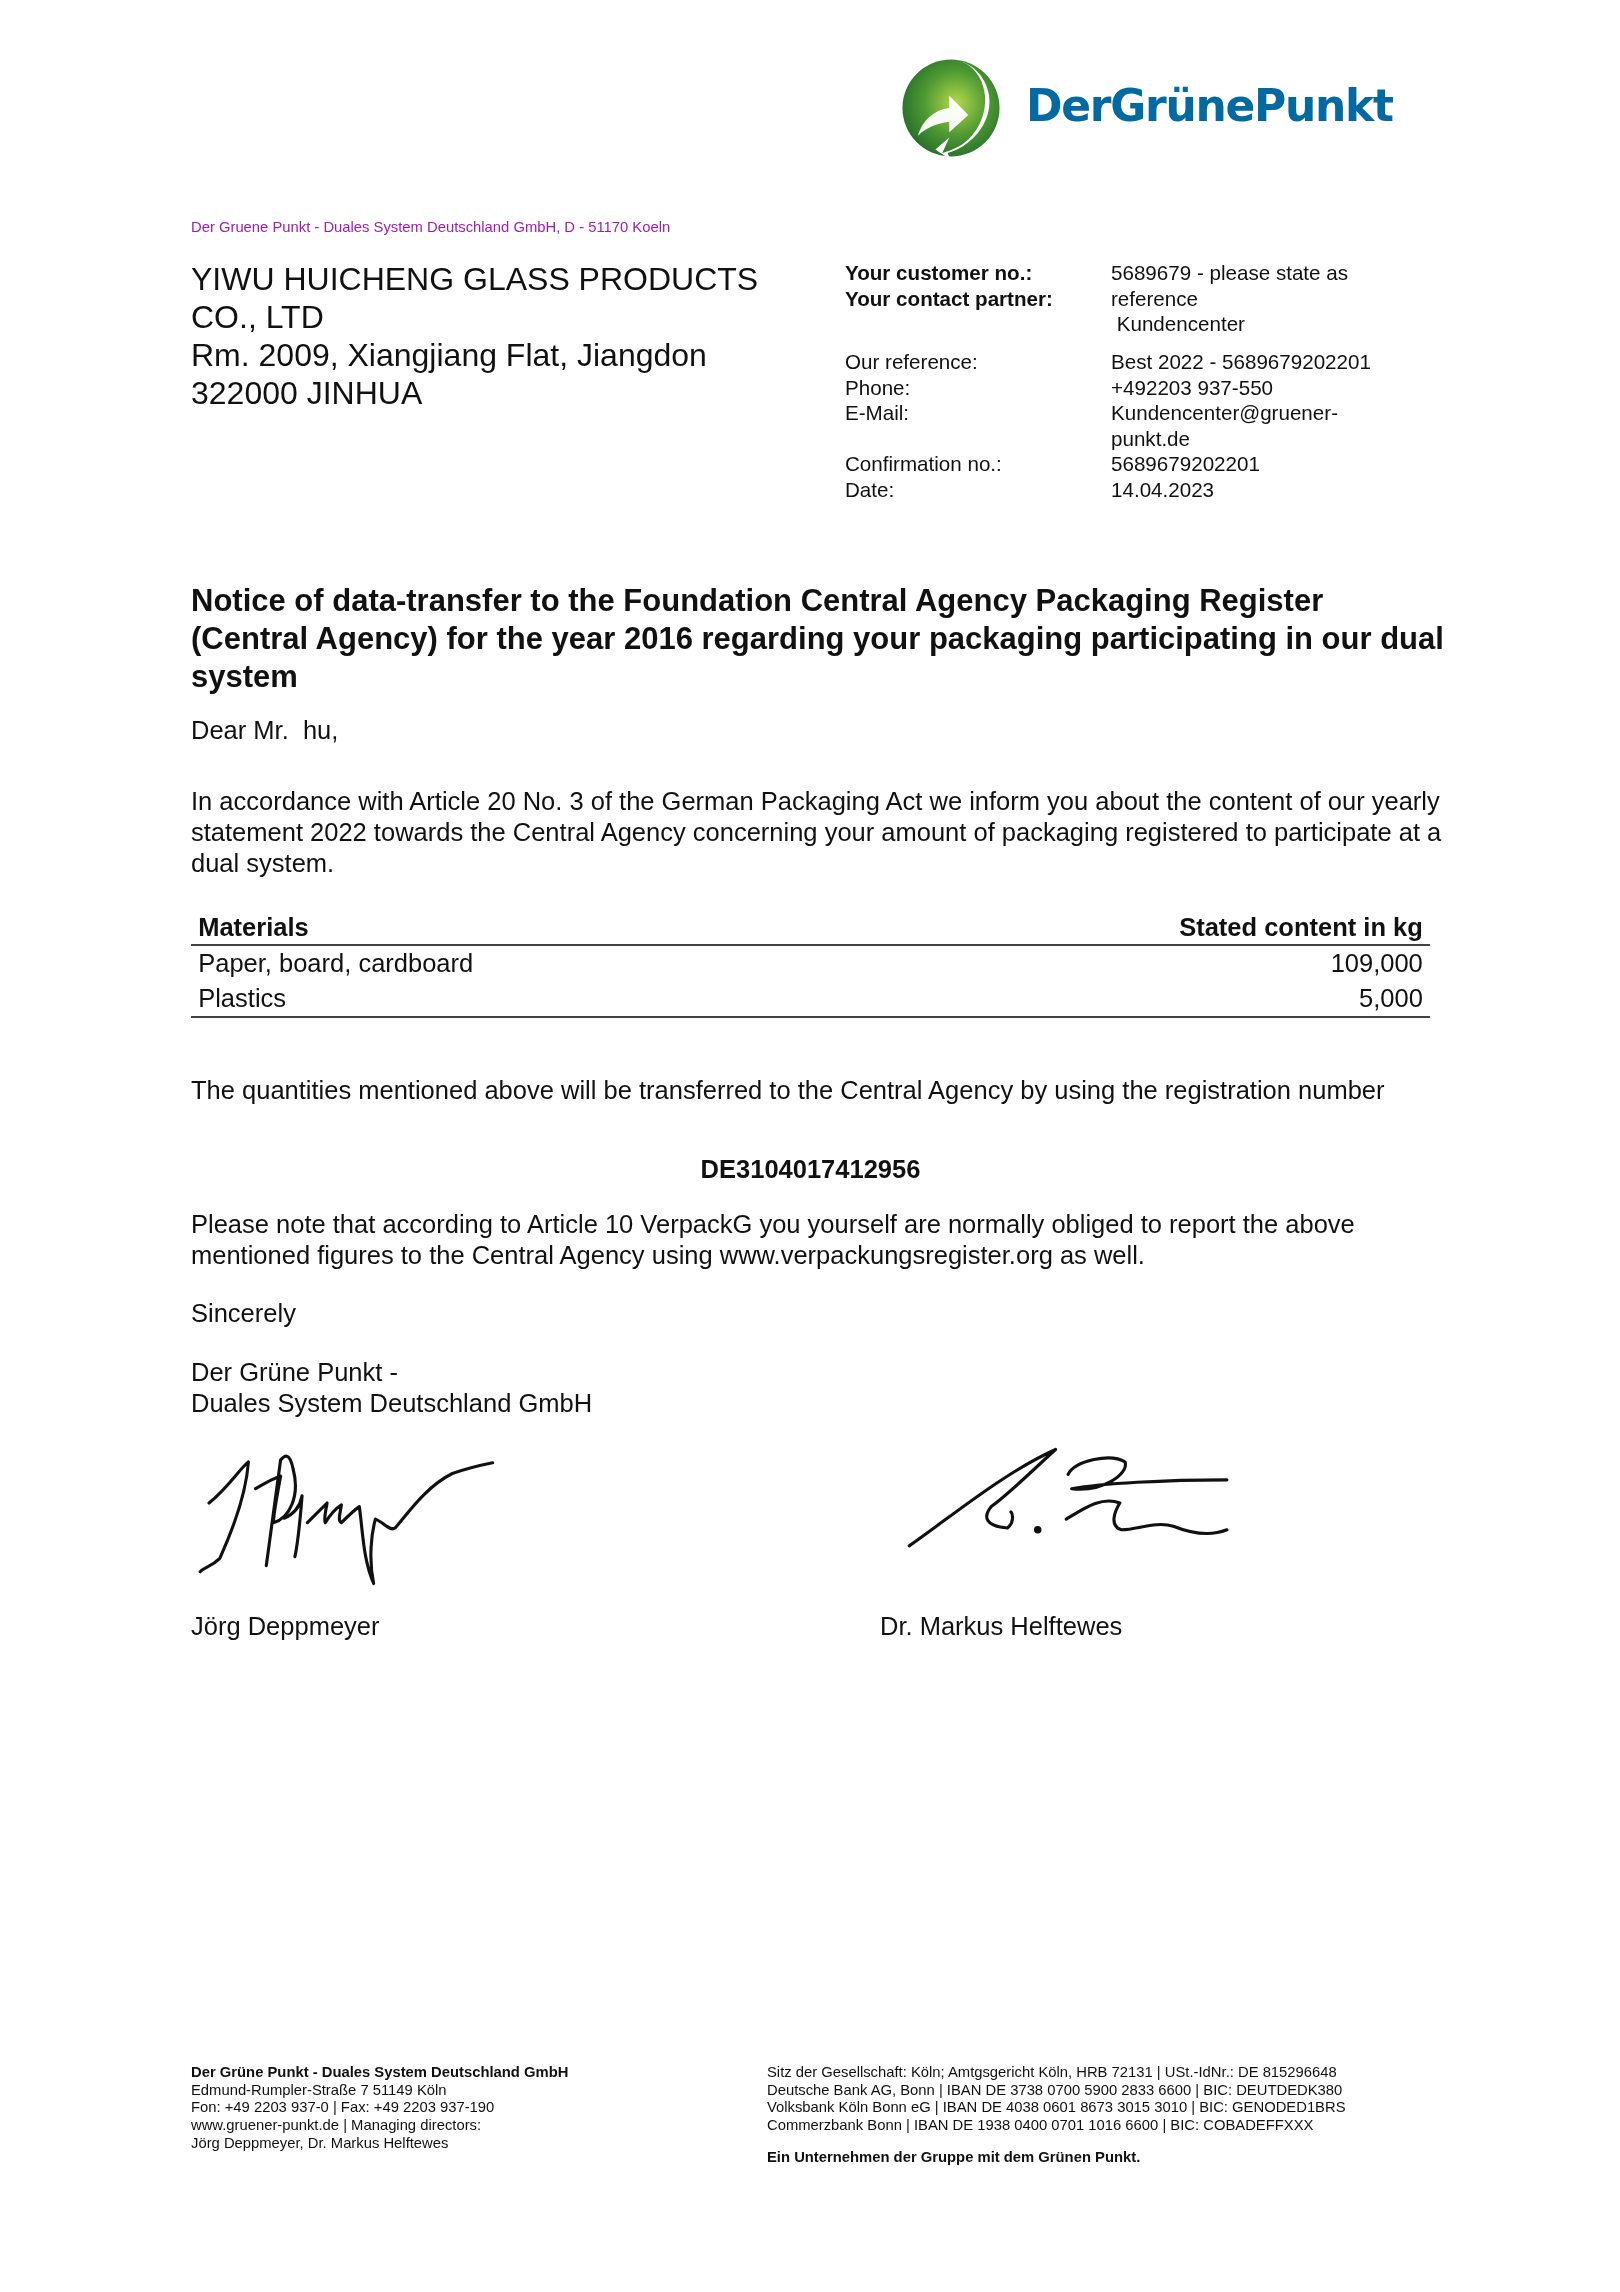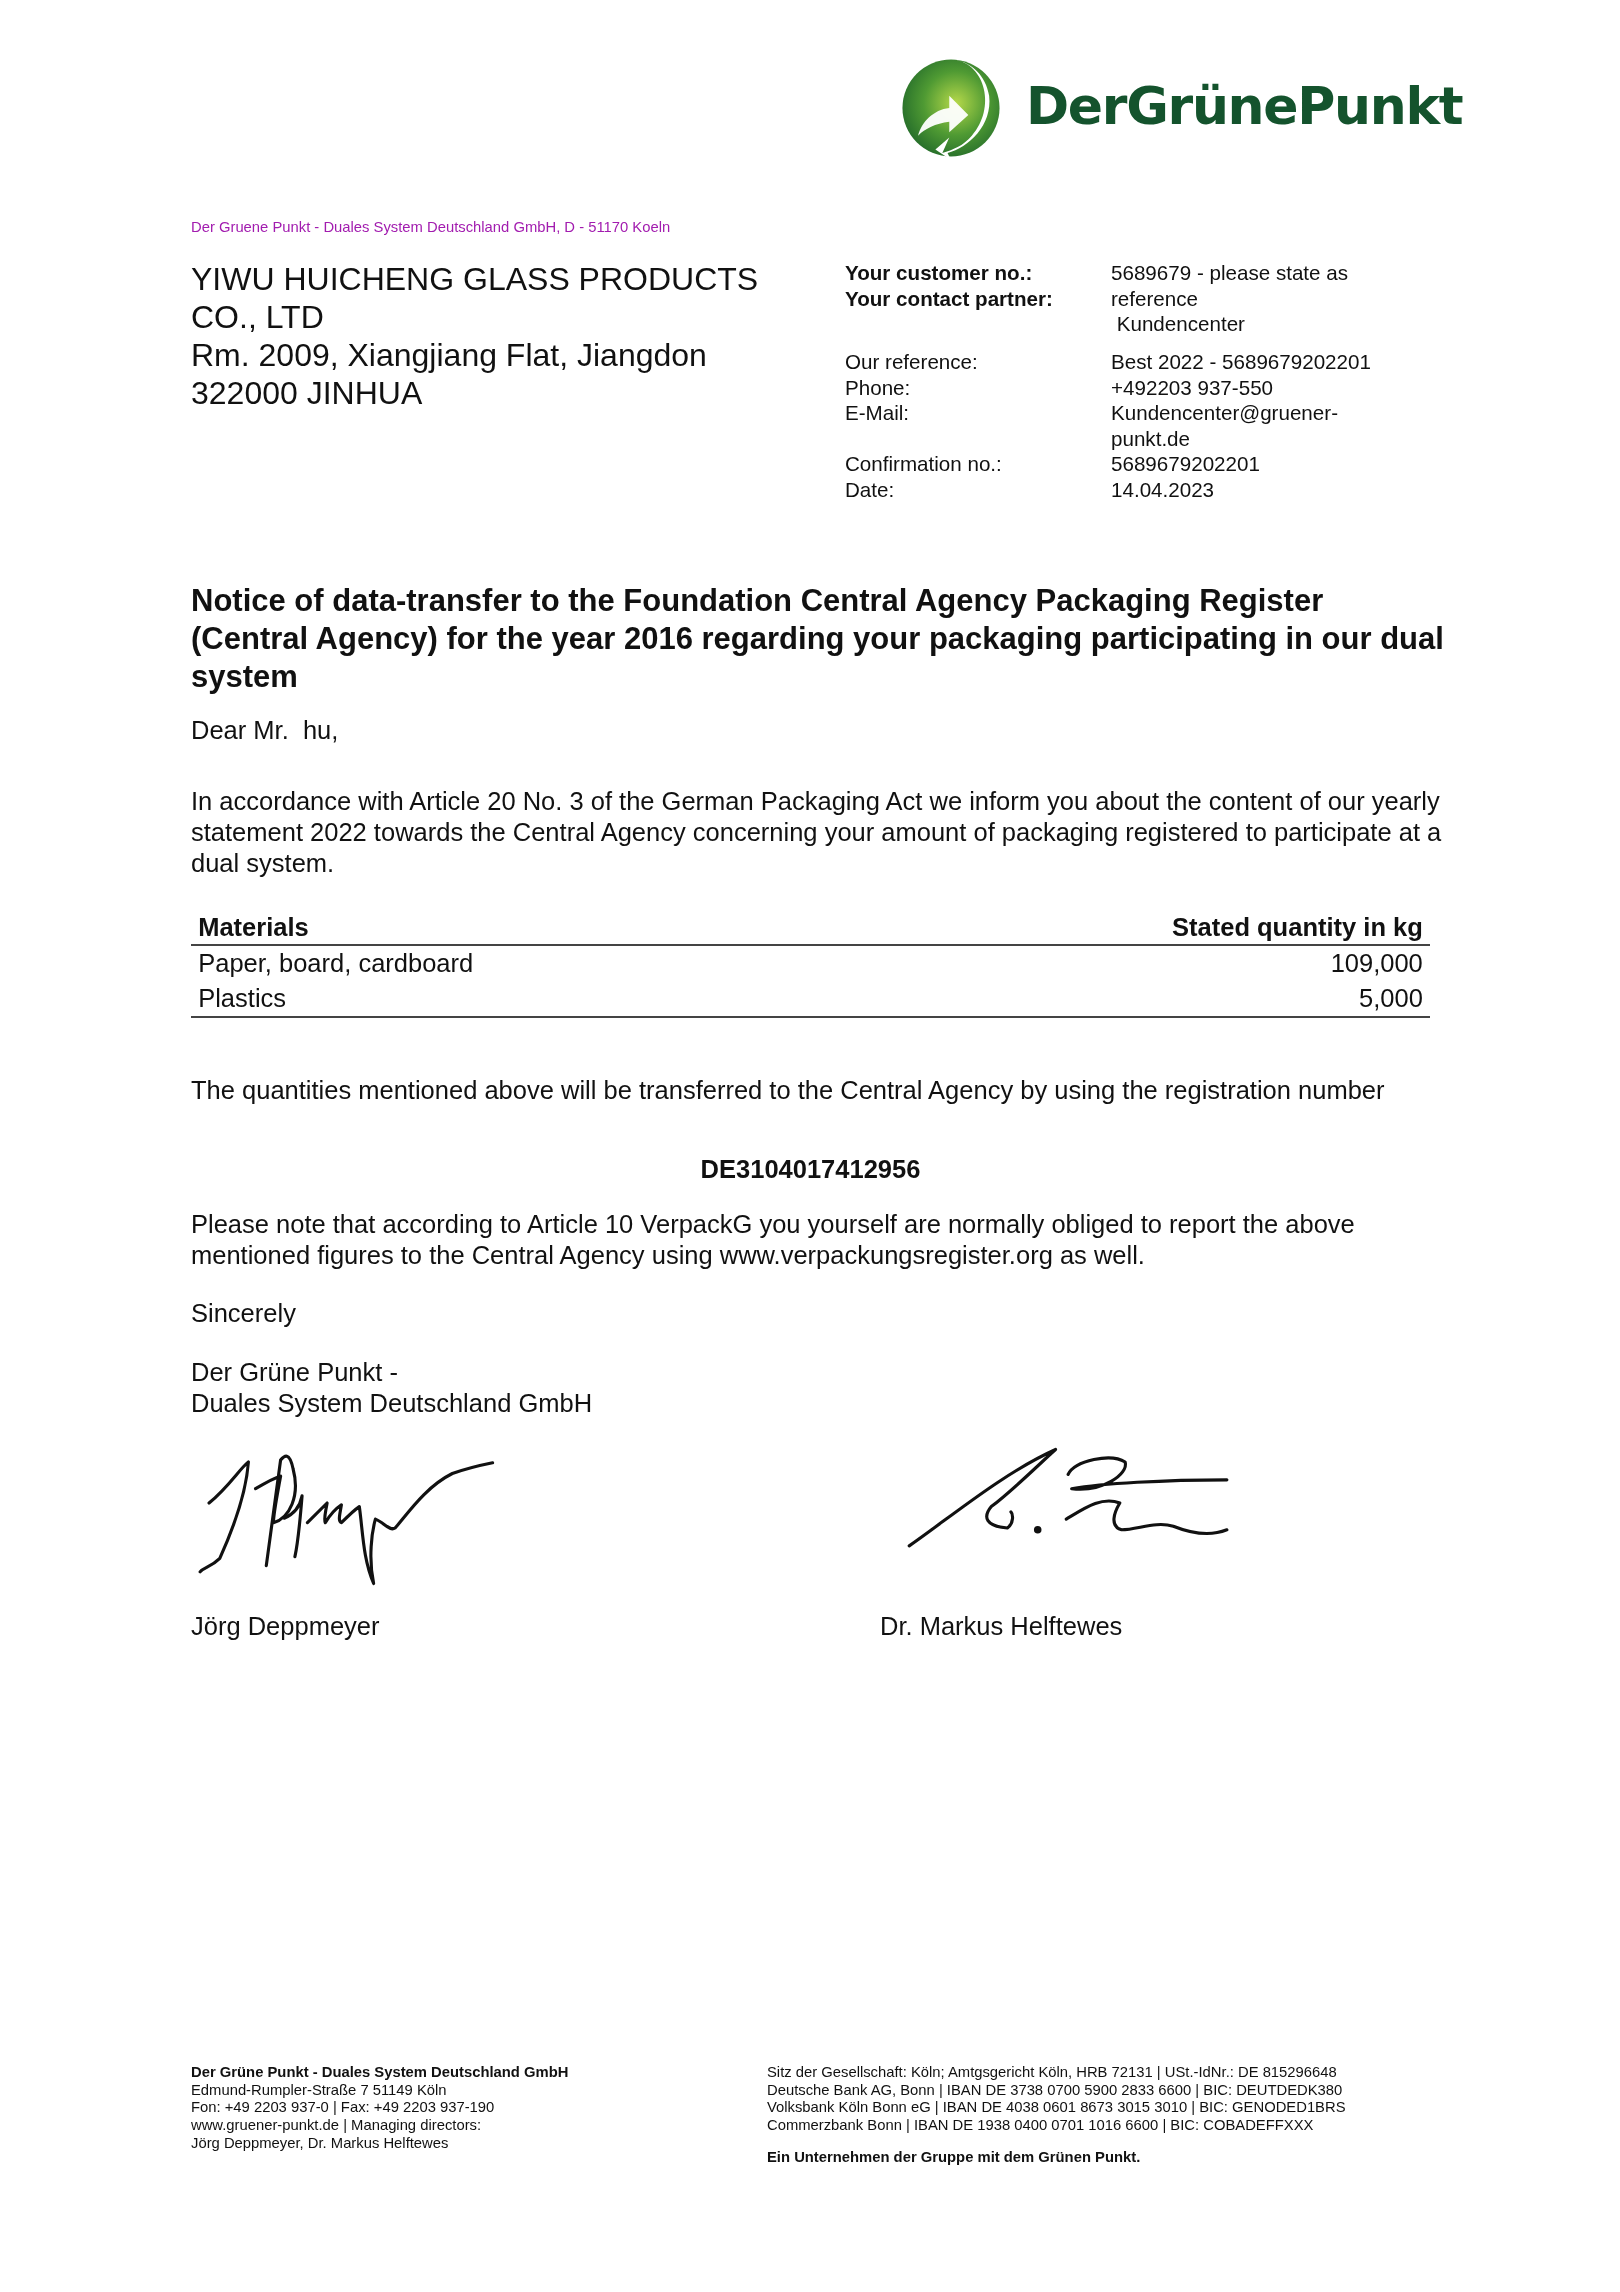--- a/index.html
+++ b/index.html
@@ -8,21 +8,21 @@
       font-family: "Liberation Sans", sans-serif; color: #111111;
     }
     .abs { position: absolute; }
 
     
     .logo { left: 898px; top: 54px; width: 546px; height: 107px; }
     .logo-icon { position: absolute; left: 0; top: 1.8px; width: 106px; height: 104px; }
     .logo-text {
       position: absolute; left: 128px; top: 16px;
       font-family: "DejaVu Sans", sans-serif; font-weight: bold;
-      font-size: 52px; letter-spacing: -1.3px; color: #14532d; line-height: 72px;
+      font-size: 44px; letter-spacing: -1.3px; color: #0369a1; line-height: 72px;
       white-space: nowrap;
     }
 
     .sender-line { left: 191px; top: 219px; font-size: 14.8px; color: #a21caf; white-space: nowrap; }
 
     .recipient { left: 191px; top: 260px; font-size: 32px; line-height: 38px; }
     .recipient div { white-space: nowrap; }
 
     .info { left: 845px; top: 260px; font-size: 20.6px; line-height: 25.5px; }
     .info-row { display: flex; }
@@ -140,21 +140,21 @@
 <div class="abs title">Notice of data-transfer to the Foundation Central Agency Packaging Register (Central Agency) for the year 2016 regarding your packaging participating in our dual system</div>
 
 <div class="abs salutation">Dear Mr.  hu,</div>
 
 <div class="abs para p1">In accordance with Article 20 No. 3 of the German Packaging Act we inform you about the content of our yearly statement 2022 towards the Central Agency concerning your amount of packaging registered to participate at a dual system.</div>
 
 <table class="abs materials-table">
   <thead>
     <tr>
       <th>Materials</th>
-      <th class="num">Stated quantity in kg</th>
+      <th class="num">Stated content in kg</th>
     </tr>
   </thead>
   <tbody>
     <tr>
       <td>Paper, board, cardboard</td>
       <td class="num">109,000</td>
     </tr>
     <tr class="last">
       <td>Plastics</td>
       <td class="num">5,000</td>

